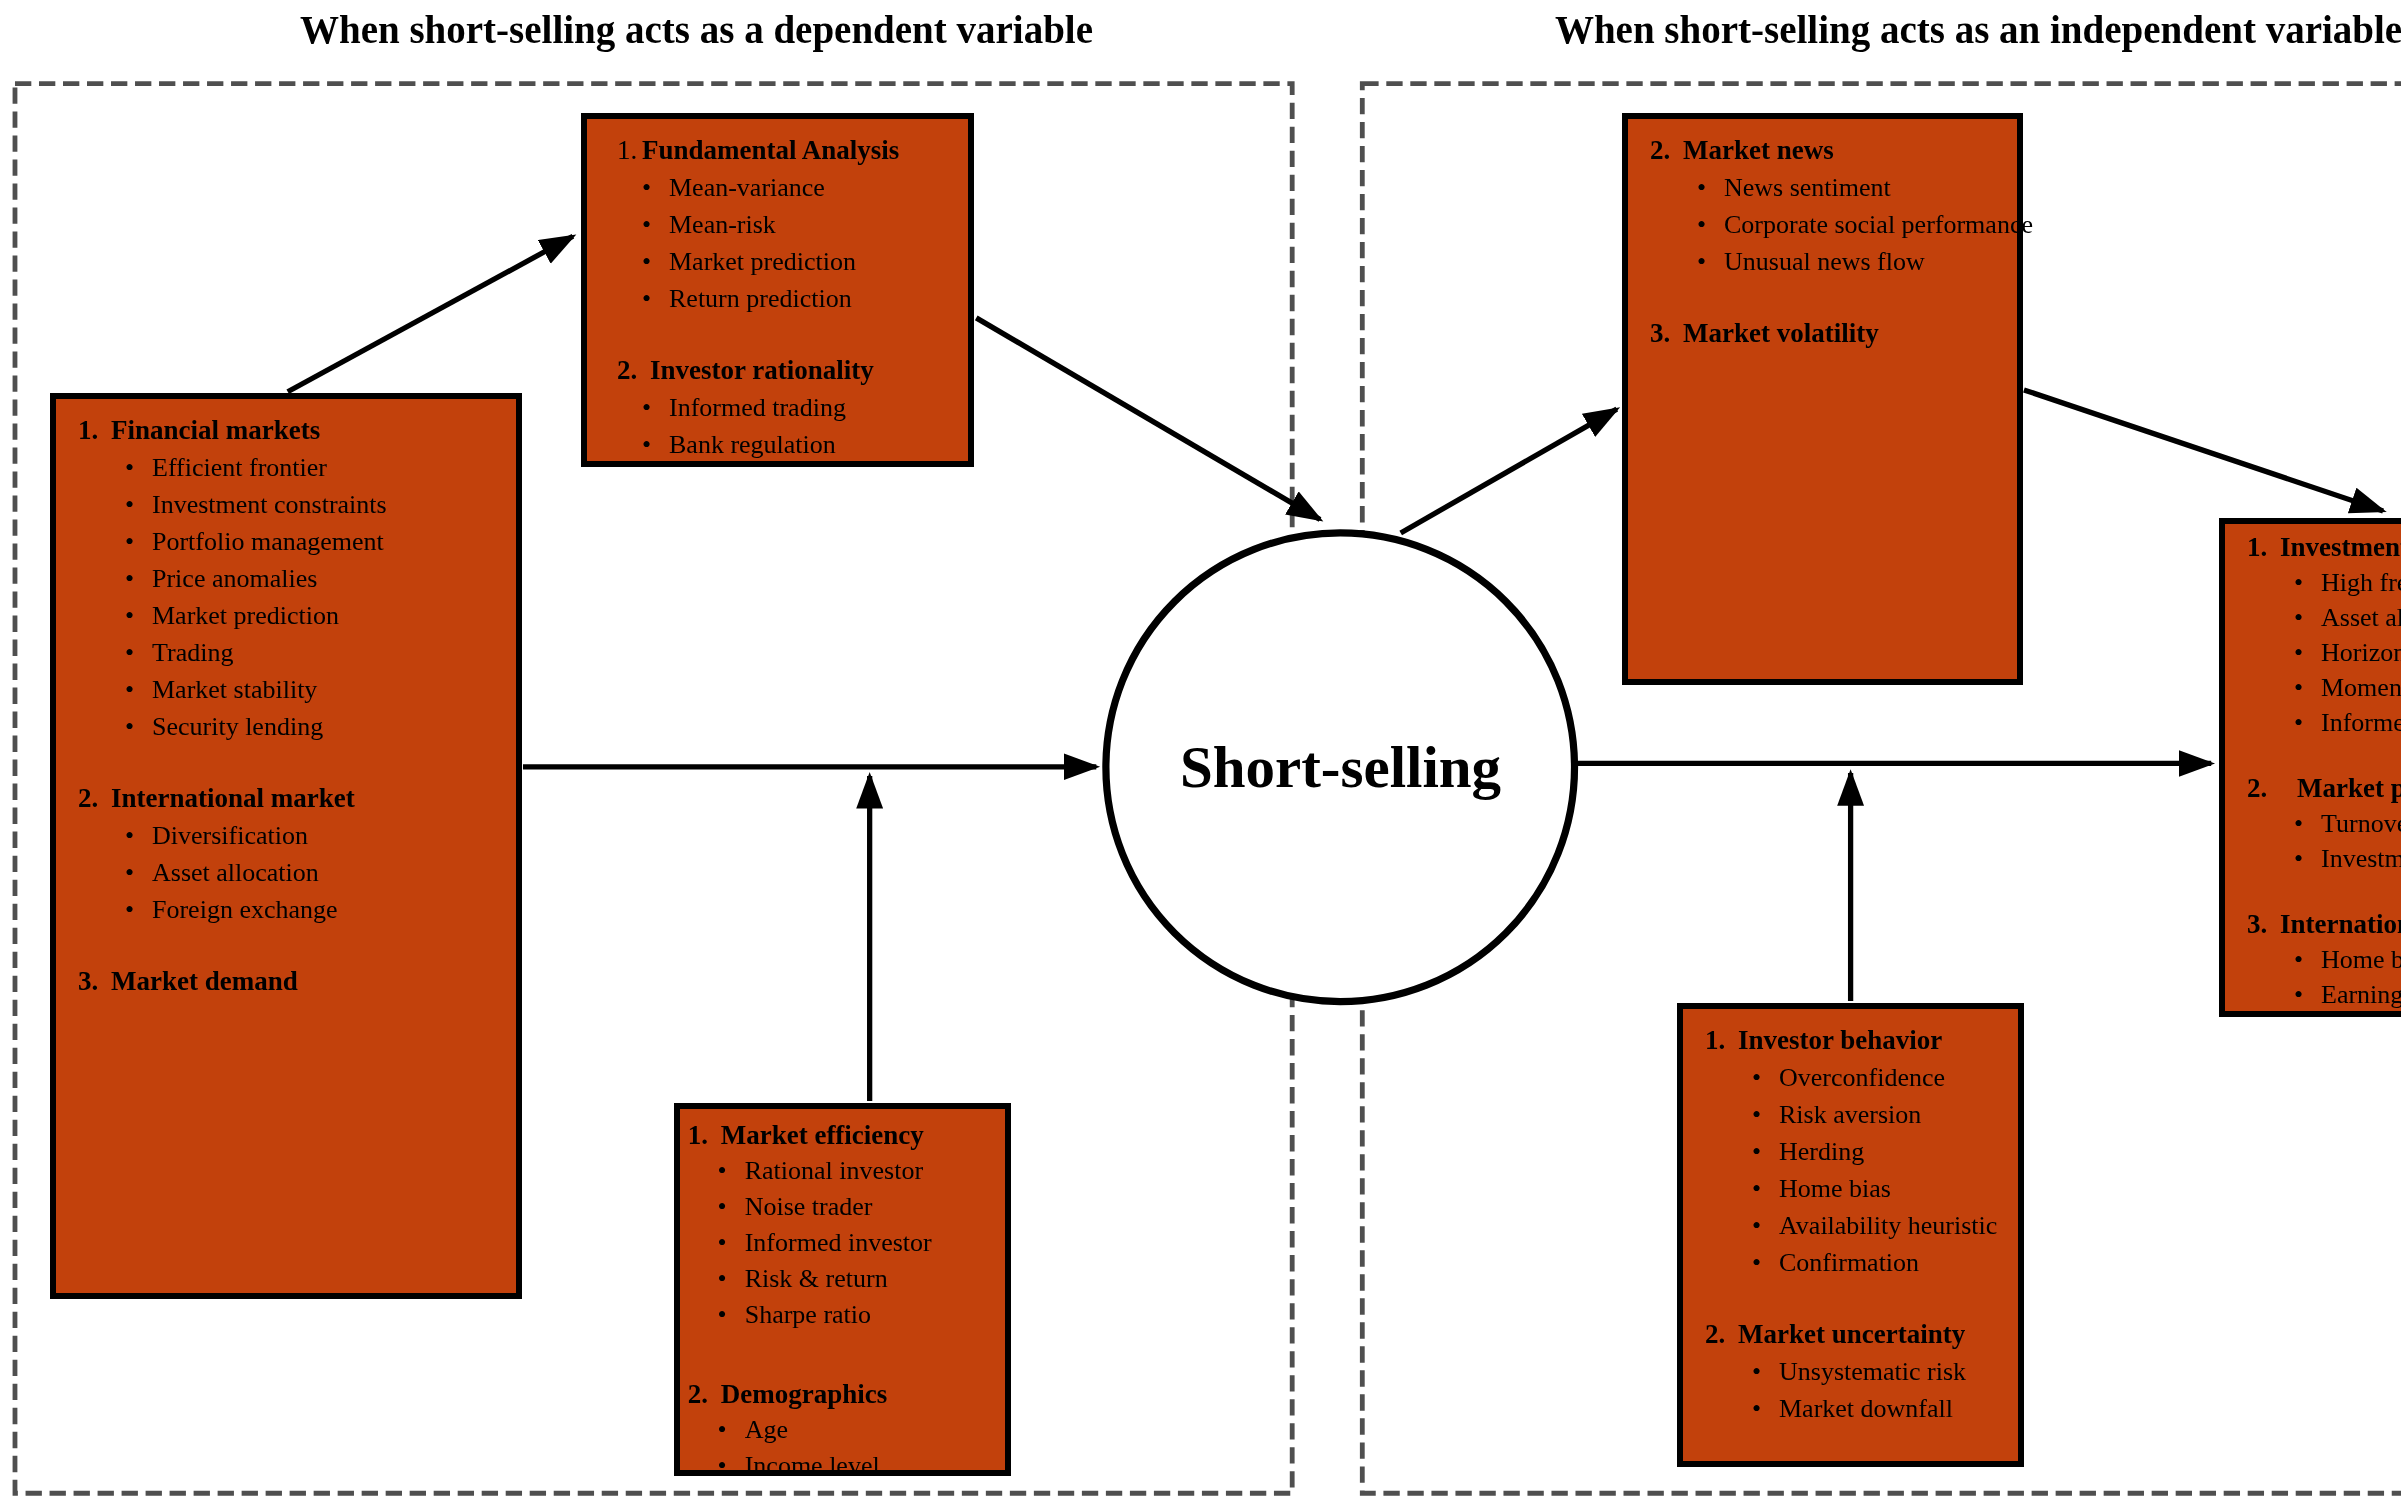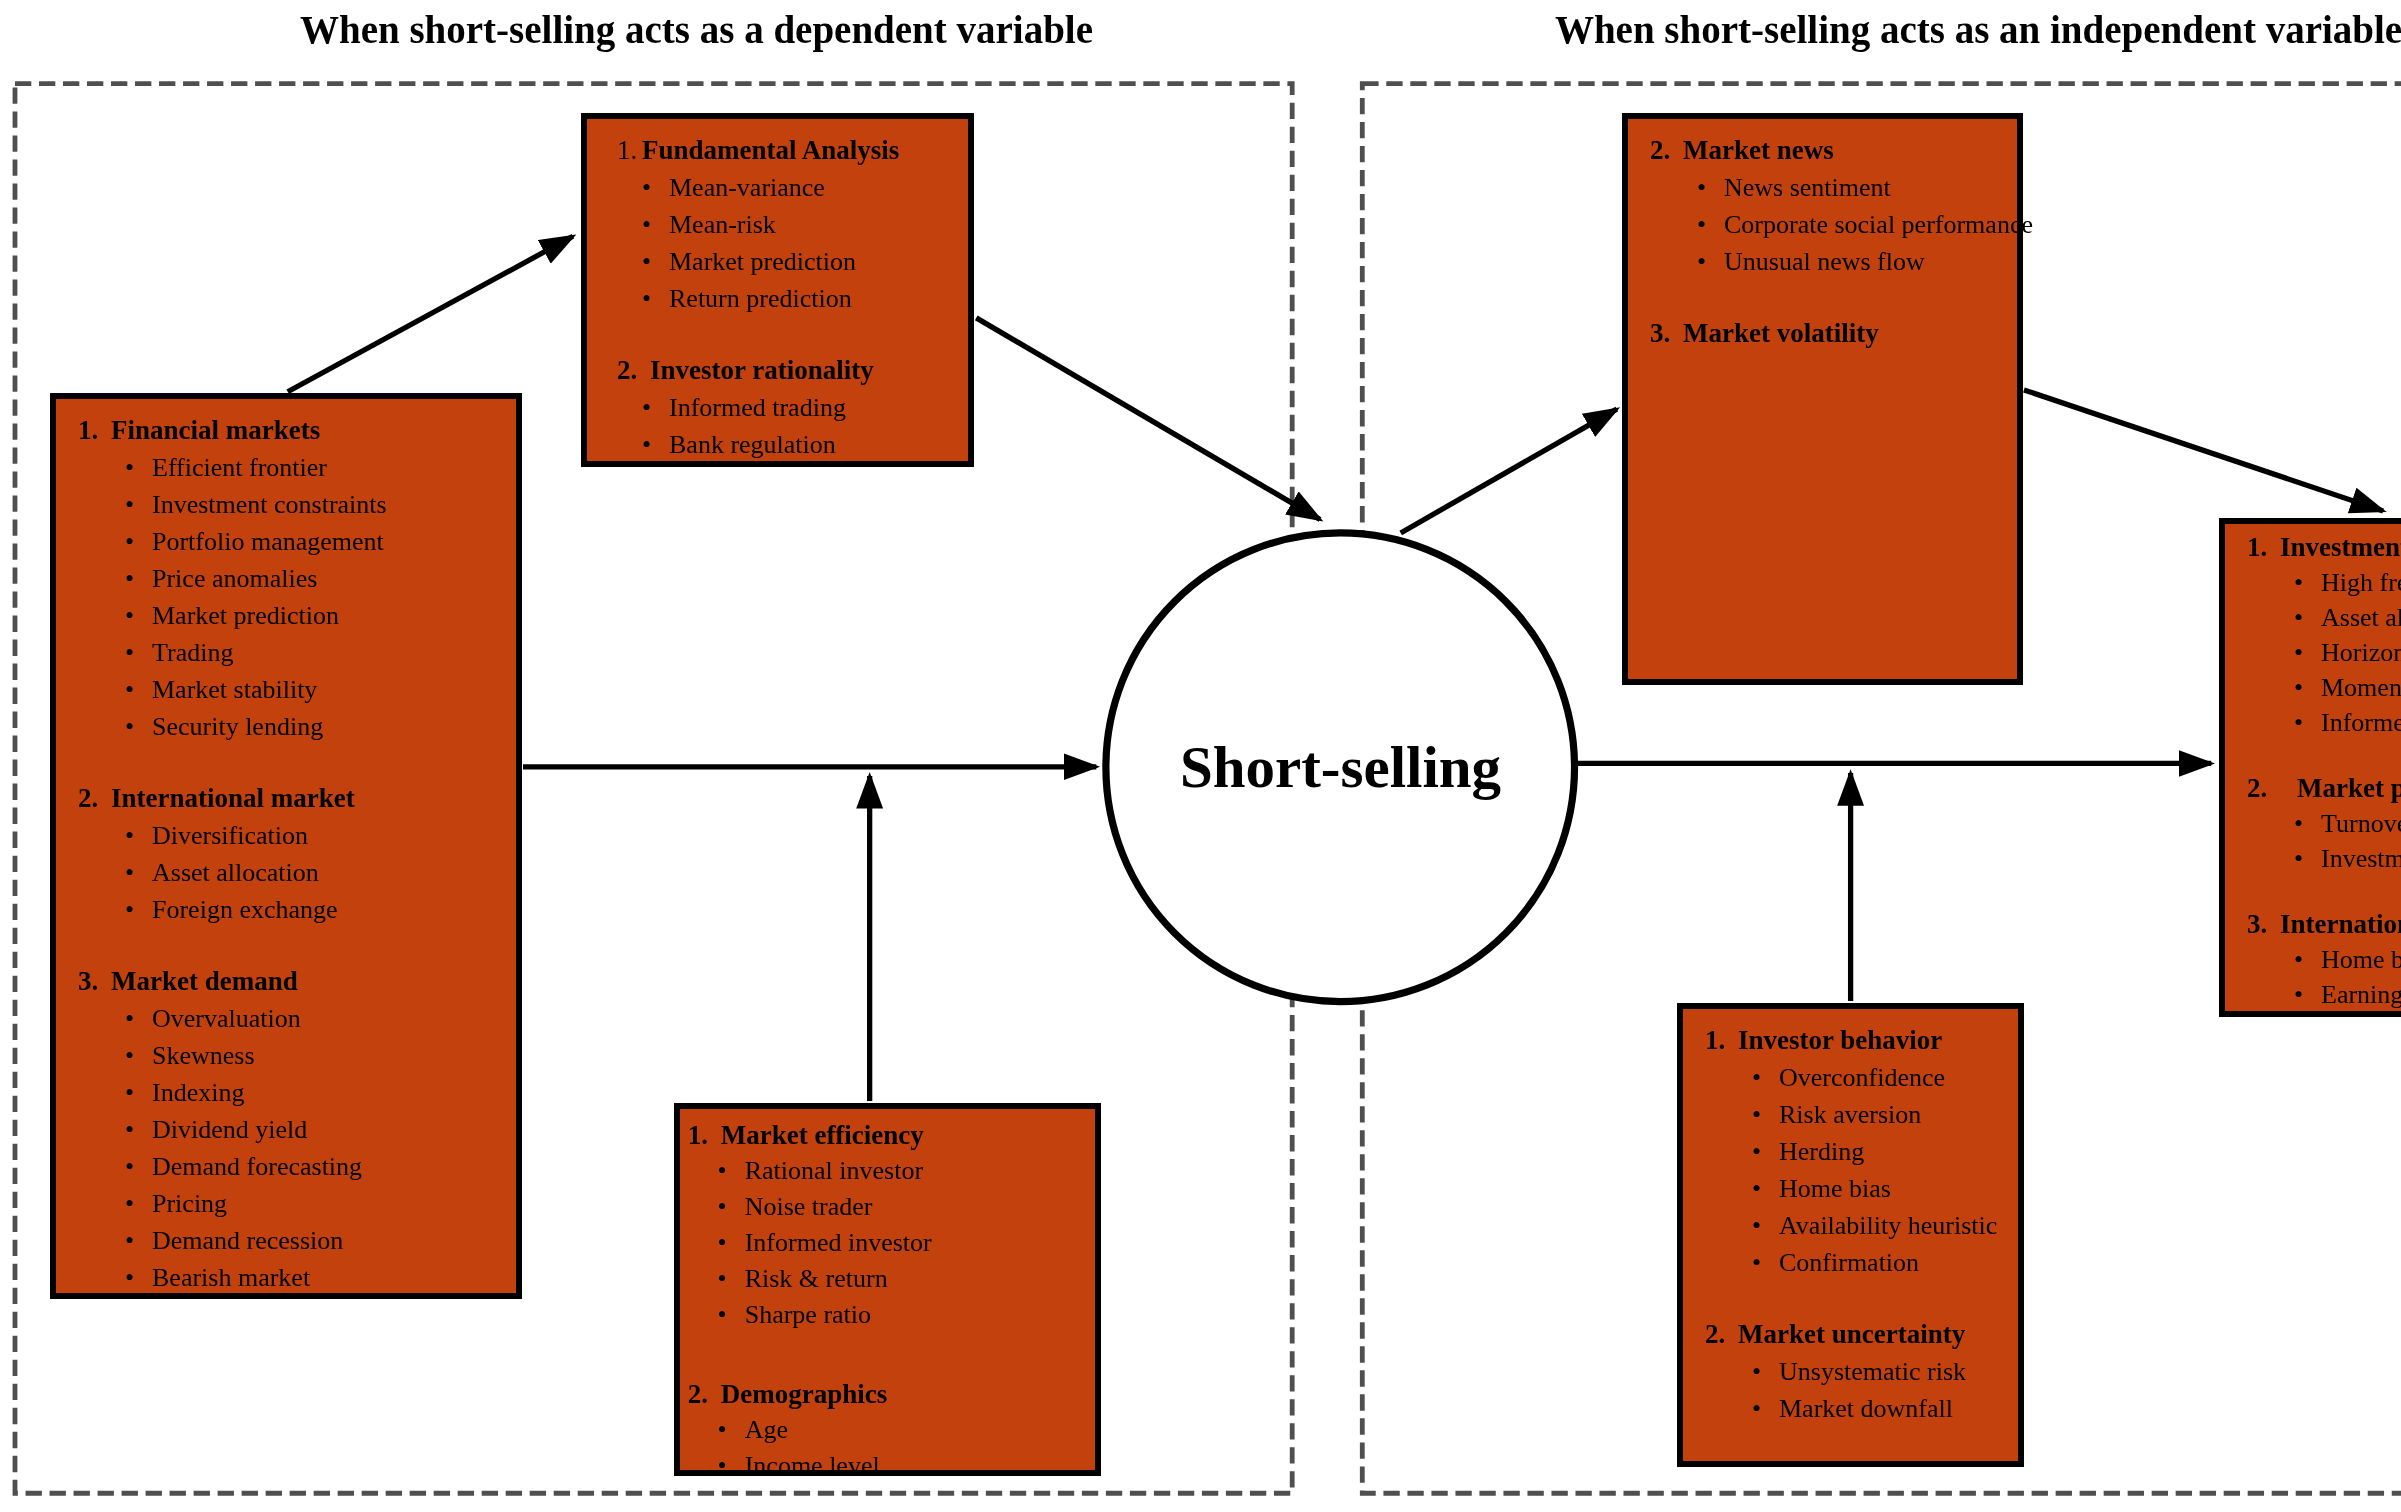--- a/index.html
+++ b/index.html
@@ -13,21 +13,21 @@
     font-size:39px;font-weight:bold;text-align:center;white-space:nowrap;
   }
   #title-left{left:120px;}
   #title-right{left:1402px;}
   .box{
     position:absolute;border:6.2px solid #000;background:#c2410c;
     box-sizing:border-box;padding:13.4px 7.7px 0 22px;
   }
   #b-financial_markets{left:50px;top:393px;width:472px;height:906px;}
   #b-fundamental_analysis{left:581px;top:113px;width:393px;height:354px;padding-left:30px;}
-  #b-market_efficiency{left:674px;top:1103px;width:427px;height:373px;padding-left:7.7px;padding-top:7.7px;}
+  #b-market_efficiency{left:674px;top:1103px;width:337px;height:373px;padding-left:7.7px;padding-top:7.7px;}
   #b-market_constraints{left:1622px;top:113px;width:401px;height:572px;}
   #b-investment_decision{left:2219px;top:518px;width:371px;height:499px;padding-top:5.8px;}
   #b-investor_behavior{left:1677px;top:1003px;width:347px;height:464px;}
 
   .sec-head{font-size:27px;line-height:37px;font-weight:bold;white-space:nowrap;}
   .sec-head .num{display:inline-block;min-width:33px;white-space:pre;}
   .sec-head .num.plain{font-weight:normal;min-width:25px;}
   .sec-head.wide .num{min-width:50px;}
   .sec ul{list-style:none;margin:0;padding:0 0 0 44px;}
   .sec li{position:relative;padding-left:30px;font-size:26px;line-height:37px;white-space:nowrap;}
@@ -93,30 +93,20 @@
     <div class="sec">
       <div class="sec-head"><span class="num">2.</span><span>International market</span></div>
       <ul>
         <li>Diversification</li>
         <li>Asset allocation</li>
         <li>Foreign exchange</li>
       </ul>
     </div>
     <div class="sec">
       <div class="sec-head"><span class="num">3.</span><span>Market demand</span></div>
-      <ul>
-        <li>Overvaluation</li>
-        <li>Skewness</li>
-        <li>Indexing</li>
-        <li>Dividend yield</li>
-        <li>Demand forecasting</li>
-        <li>Pricing</li>
-        <li>Demand recession</li>
-        <li>Bearish market</li>
-      </ul>
     </div>
   </div>
 <div class="box" id="b-fundamental_analysis">
     <div class="sec">
       <div class="sec-head"><span class="num plain">1.</span><span>Fundamental Analysis</span></div>
       <ul>
         <li>Mean-variance</li>
         <li>Mean-risk</li>
         <li>Market prediction</li>
         <li>Return prediction</li>

